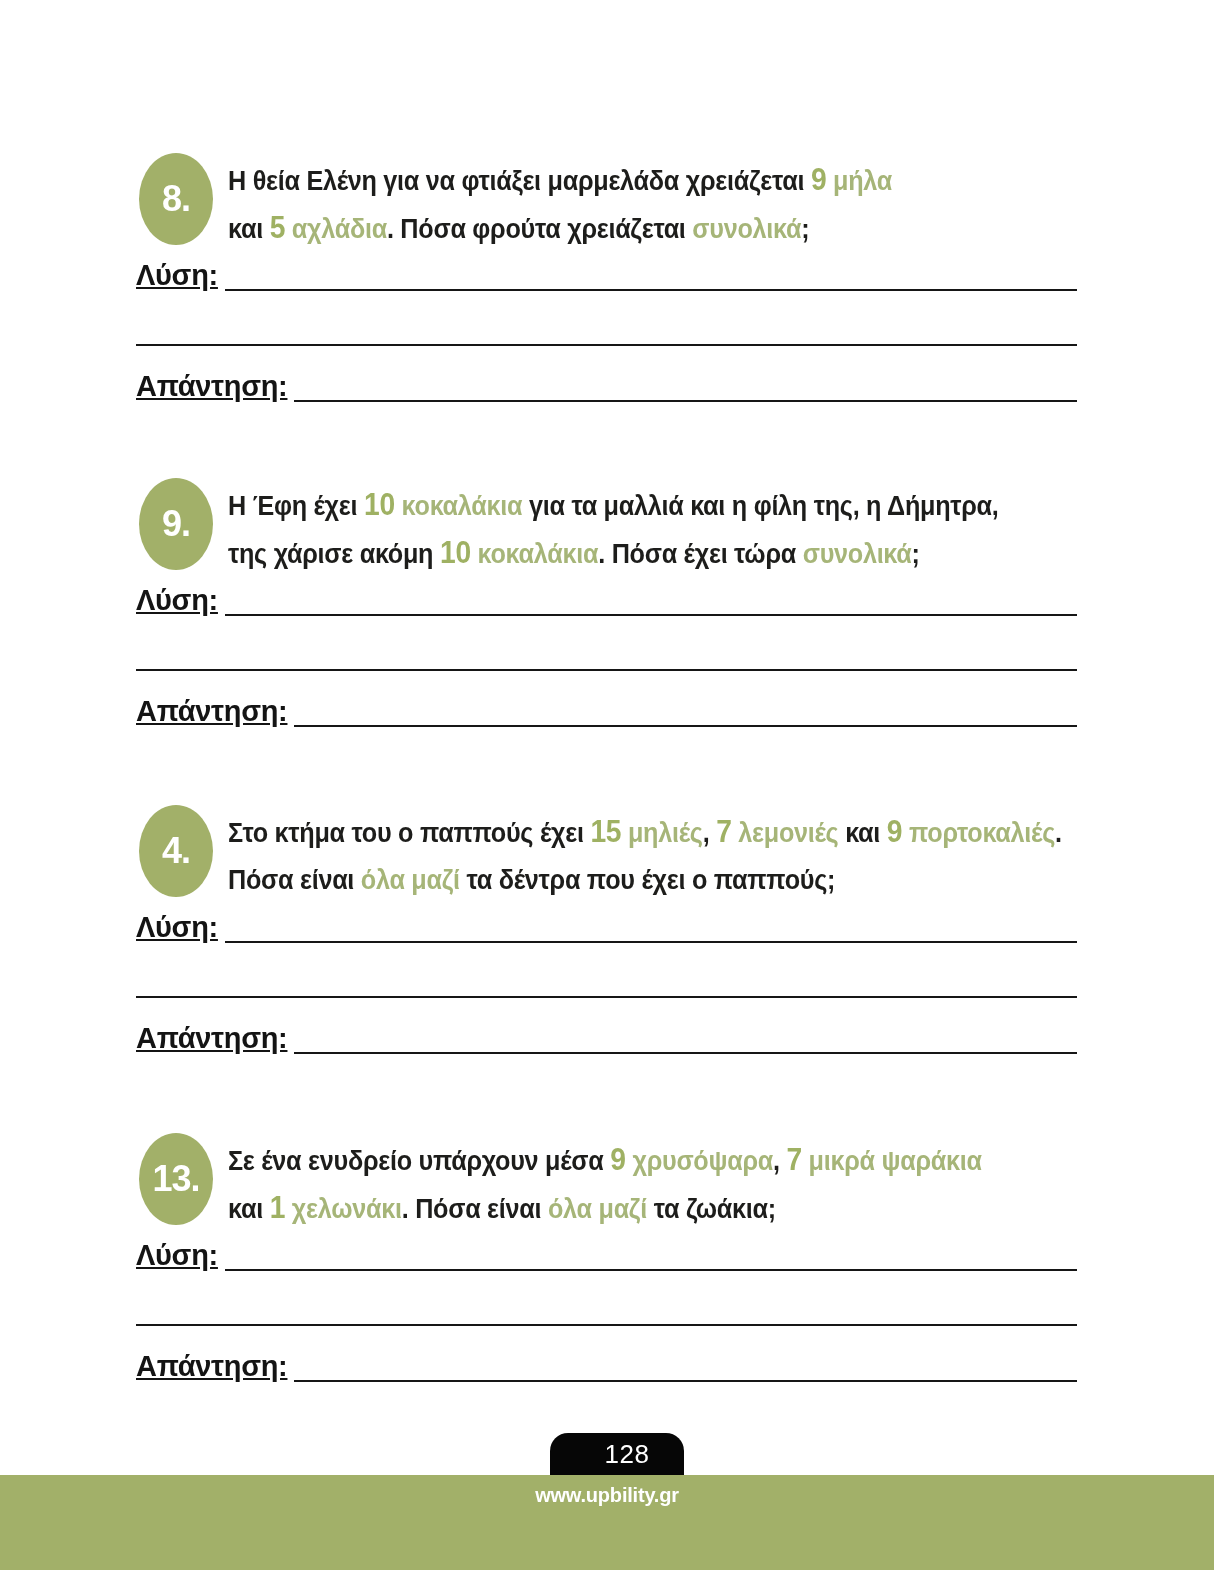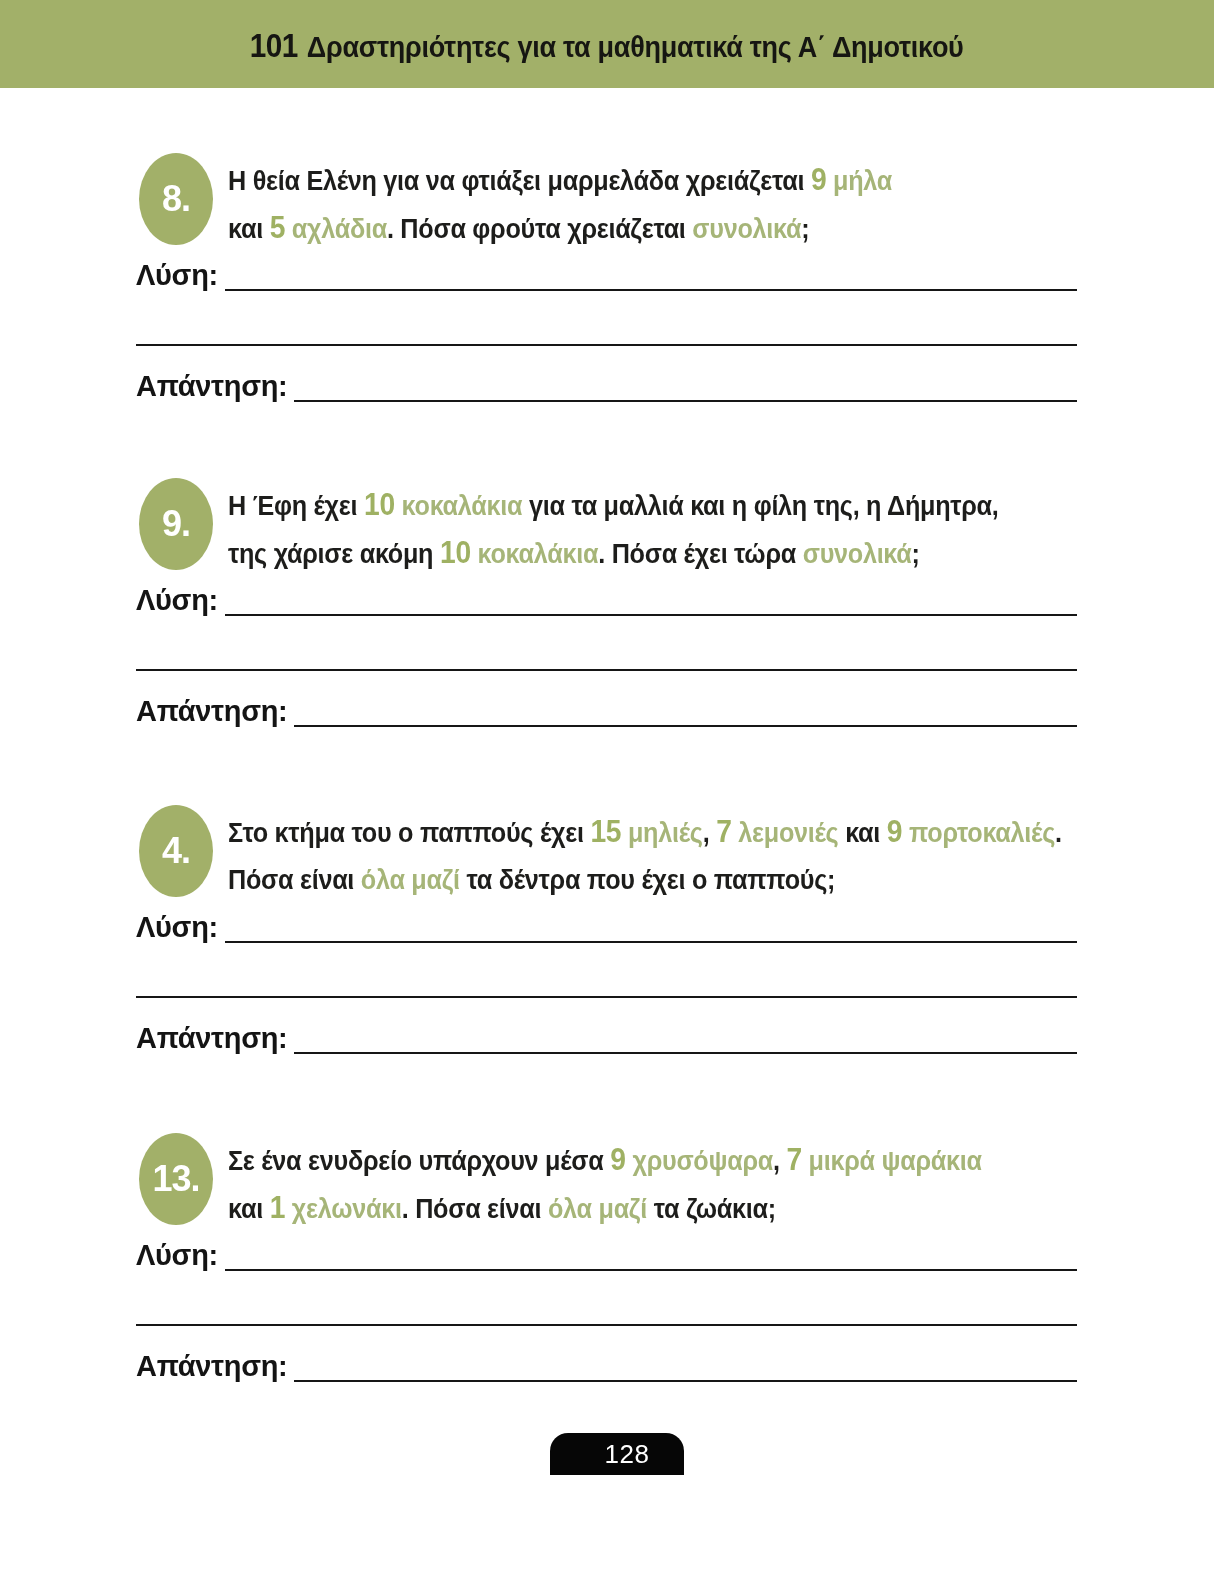--- a/index.html
+++ b/index.html
@@ -57,21 +57,21 @@
   .seg-num{color:#9fb163;font-weight:900;font-size:1.12em;}
 
   .row{
     position:absolute;left:136px;width:941px;height:34px;
     display:flex;align-items:flex-end;
   }
   .row-solution{top:104px;}
   .row-answer{top:215px;text-align:right;}
   .wlabel{
     font-size:29px;font-weight:700;color:#141414;
-    line-height:32px;letter-spacing:-0.3px;white-space:nowrap;
+    line-height:32px;letter-spacing:-0.3px;white-space:nowrap;text-decoration:underline;
   }
   .wline{
     flex:1;border-bottom:2px solid #161616;margin-left:7px;height:100%;
   }
   .full-line{
     position:absolute;left:136px;top:191px;width:941px;height:0;
     border-bottom:2px solid #161616;
   }
 
   
@@ -88,26 +88,20 @@
   .website-url{
     margin-top:9px;text-align:center;
     color:#ffffff;font-size:20px;font-weight:700;letter-spacing:-0.2px;
   }
 </style>
 </head>
 <body>
 
 <div class="page">
 
-  <header class="header-bar">
-    <div class="header-title">
-      <span class="series-number">101</span>
-      <span class="title-text">Δραστηριότητες για τα μαθηματικά της Α΄ Δημοτικού</span>
-    </div>
-  </header>
 
   <main id="exercises">
   <section class="exercise">
     <div class="badge">
       <span class="badge-num">8.</span>
     </div>
     <div class="problem">
           <div class="pline"><span class="seg-ink">Η θεία Ελένη για να φτιάξει μαρμελάδα χρειάζεται </span><span class="seg-num">9</span><span class="seg-green"> μήλα</span></div>
           <div class="pline"><span class="seg-ink">και </span><span class="seg-num">5</span><span class="seg-green"> αχλάδια</span><span class="seg-ink">. Πόσα φρούτα χρειάζεται </span><span class="seg-green">συνολικά</span><span class="seg-ink">;</span></div>
         </div>
@@ -177,14 +171,17 @@
       <span class="wlabel">Απάντηση:</span>
       <span class="wline"></span>
     </div>
   </section>
 </main>
 
   <div class="page-tab">
     <span class="page-number">128</span>
   </div>
 
+  <footer class="footer-bar">
+    <div class="website-url">www.upbility.gr</div>
+  </footer>
 
 </div>
 
 </body></html>

